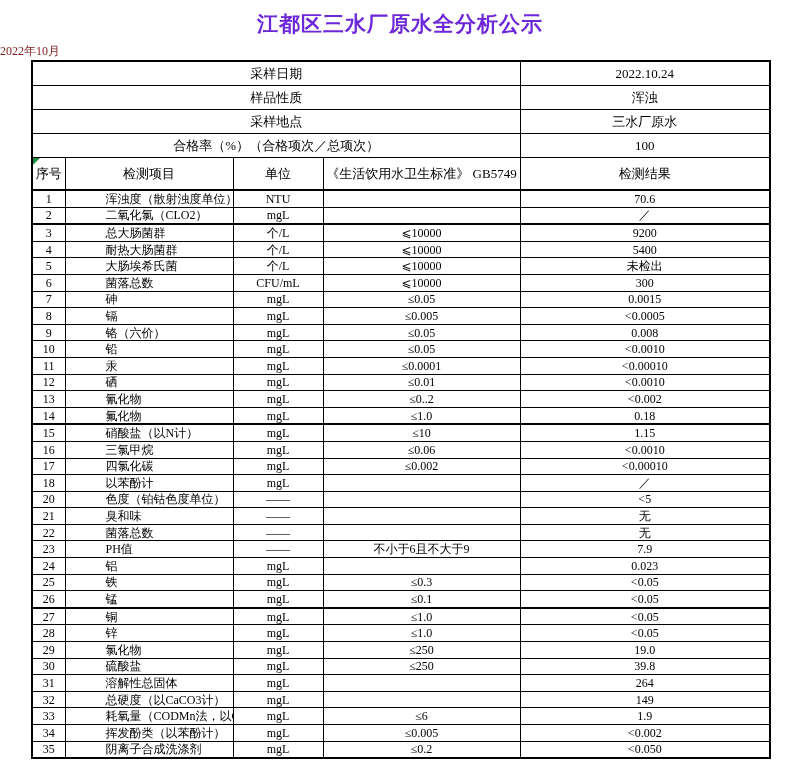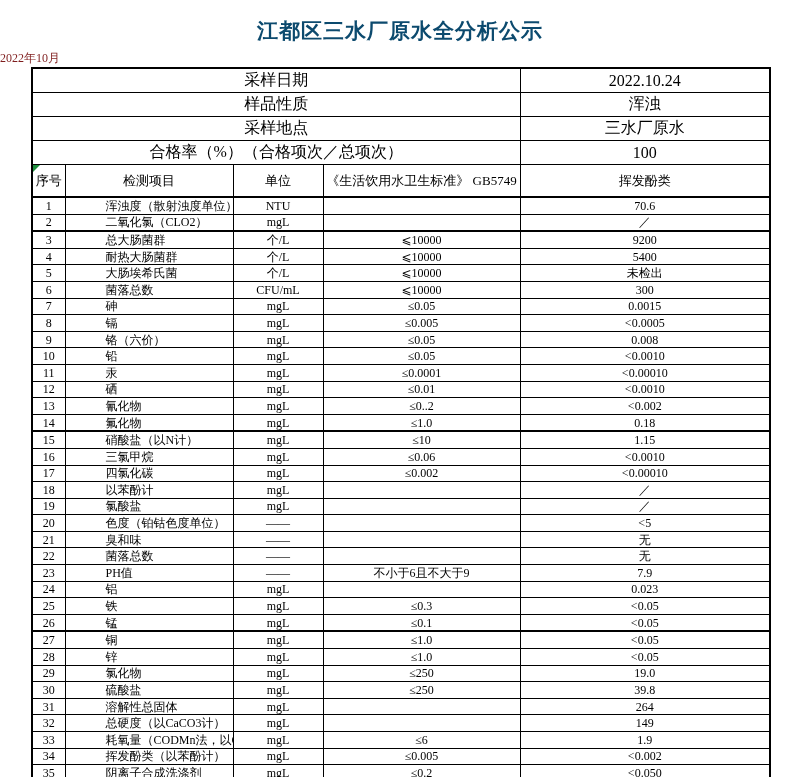--- a/index.html
+++ b/index.html
@@ -4,26 +4,26 @@
 <style>
   html,body{margin:0;padding:0;background:#ffffff;}
   body{
     width:800px;height:777px;
     font-family:"Liberation Serif","DejaVu Serif",serif;
     color:#000;
     position:relative;
   }
   .page{width:800px;height:777px;overflow:hidden;}
   .title{
-    margin-top:17px;
+    margin-top:10px;
     text-align:center;
     font-family:"Liberation Sans","DejaVu Sans",sans-serif;
     font-weight:bold;
     font-size:21px;
-    color:#0c4a6e;
+    color:#6d28d9;
     letter-spacing:1px;
   }
   .subtitle{
     text-align:left;
     font-size:12px;
     margin-top:5px;
     margin-bottom:0;
     color:#7f1d1d;
   }
   table.main-table{
@@ -35,21 +35,21 @@
   }
   table.main-table td{
     border:1px solid #000;
     padding:0 2px;
     overflow:hidden;
     white-space:nowrap;
     font-size:12px;
     text-align:center;
     vertical-align:middle;
   }
-  tr.info-row td{height:23px;font-size:16px;text-align:center;}
+  tr.info-row td{height:23px;font-size:13px;text-align:center;}
   tr.header-row td{height:31px;font-size:13px;border-bottom-width:2px;}
   tr.data-row td{height:15.6px;line-height:14px;}
   tr.data-row td.cell-item{text-align:left;padding-left:40px;}
   tr.thick-top td{border-top-width:2px;}
   td.hdr-seq{position:relative;}
   .corner-triangle{
     position:absolute;top:0;left:0;
     width:0;height:0;
     border-top:7px solid #1e8f3e;
     border-right:7px solid transparent;
@@ -85,21 +85,21 @@
         </tr>
         <tr class="info-row">
           <td colspan="4">合格率（%）（合格项次／总项次）</td>
           <td>100</td>
         </tr>
         <tr class="header-row">
           <td class="hdr-seq"><span>序号</span><span class="corner-triangle"></span></td>
           <td class=""><span>检测项目</span></td>
           <td class=""><span>单位</span></td>
           <td class=""><span>《生活饮用水卫生标准》 GB5749</span></td>
-          <td class=""><span>挥发酚类</span></td>
+          <td class=""><span>检测结果</span></td>
         </tr>
         <tr class="data-row">
           <td class="cell-seq">1</td>
           <td class="cell-item">浑浊度（散射浊度单位）</td>
           <td class="cell-unit">NTU</td>
           <td class="cell-standard"></td>
           <td class="cell-result">70.6</td>
         </tr>
         <tr class="data-row">
           <td class="cell-seq">2</td>
@@ -214,27 +214,20 @@
           <td class="cell-result">&lt;0.00010</td>
         </tr>
         <tr class="data-row">
           <td class="cell-seq">18</td>
           <td class="cell-item">以苯酚计</td>
           <td class="cell-unit">mgL</td>
           <td class="cell-standard"></td>
           <td class="cell-result">／</td>
         </tr>
         <tr class="data-row">
-          <td class="cell-seq">19</td>
-          <td class="cell-item">氯酸盐</td>
-          <td class="cell-unit">mgL</td>
-          <td class="cell-standard"></td>
-          <td class="cell-result">／</td>
-        </tr>
-        <tr class="data-row">
           <td class="cell-seq">20</td>
           <td class="cell-item">色度（铂钴色度单位）</td>
           <td class="cell-unit">——</td>
           <td class="cell-standard"></td>
           <td class="cell-result">&lt;5</td>
         </tr>
         <tr class="data-row">
           <td class="cell-seq">21</td>
           <td class="cell-item">臭和味</td>
           <td class="cell-unit">——</td>

